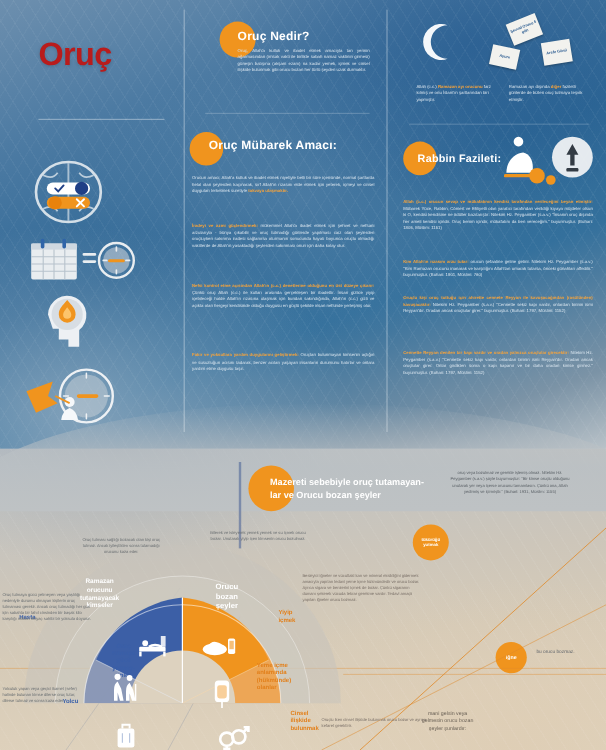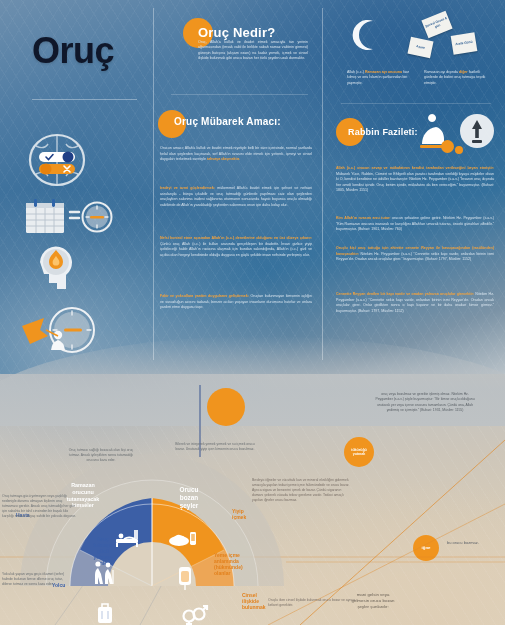--- a/index.html
+++ b/index.html
@@ -79,21 +79,21 @@
   .vrule {
     position:absolute; width:1px; background:rgba(255,255,255,0.35);
   }
   .hrule {
     position:absolute; height:1px; background:rgba(255,255,255,0.35);
   }
 
   
   #main-title {
     position:absolute; left:32px; top:30px;
-    font-size:36px; font-weight:bold; color:#0f172a;
+    font-size:27px; font-weight:bold; color:#b91c1c;
     letter-spacing:-0.5px; text-shadow: 0 1px 3px rgba(0,0,0,.18);
   }
 
   
   #wheel { position:absolute; left:18px; top:452px; width:268px; height:268px; }
 
   .wedge-label {
     position:absolute; color:#fff; font-weight:bold; text-align:center;
     line-height:1.25; font-size:5.4px;
   }
@@ -136,21 +136,21 @@
 
   <div class="layer">
 
     <div id="main-title">Oruç</div>
     <div class="hrule" style="left:32px; top:99px; width:105px;"></div>
 
     <div class="vrule" style="left:153px; top:8px; height:352px;"></div>
     <div class="vrule" style="left:322px; top:8px; height:352px;"></div>
 
     <div class="circle-badge" style="left:183px; top:18px; width:30px; height:30px;"></div>
-    <div class="heading-on-circle" style="left:198px; top:25px; font-size:13px;">Oruç Nedir?</div>
+    <div class="heading-on-circle" style="left:198px; top:25px; font-size:10px;">Oruç Nedir?</div>
     <div class="body-txt" style="left:198px; top:40px; width:110px;">Oruç, Allah'a kulluk ve ibadet etmek amacıyla tan yerinin ağarmasından (imsak vakti ile birlikte sabah namaz vaktinin girmesi) güneşin batışına (akşam ezanı) na kadar yemek, içmek ve cinsel ilişkide bulunmak gibi orucu bozan her türlü şeyden uzak durmaktır.</div>
     <div class="hrule" style="left:171px; top:94px; width:137px; opacity:.55;"></div>
 
     <svg style="position:absolute; left:349px; top:18px;" width="34" height="34" viewBox="0 0 34 34">
       <path d="M24 3 A15 15 0 1 0 24 31 A12.2 12.2 0 1 1 24 3 Z" fill="#ffffff" opacity="0.95"></path>
     </svg>
 
     <div class="note-paper" style="left:424px; top:15px; width:26px; height:19px; transform:rotate(-22deg);">
       <span>Şevval
 Orucu 6 gün</span>
@@ -269,20 +269,22 @@
     </svg>
 
   </div>
 
   <div class="layer">
 
     <div class="vrule" style="left:199px; top:385px; height:72px; background:rgba(70,95,150,0.55); width:2px;"></div>
 
     <div class="circle-박지"></div>
     <div class="circle-badge" style="left:207px; top:388px; width:38px; height:38px;"></div>
+    <div style="position:absolute; left:225px; top:396px; width:155px; color:#ffffff; font-size:7.6px; font-weight:bold; line-height:1.45; white-space:pre-line;">Mazereti sebebiyle oruç tutamayan-
+lar ve Orucu bozan şeyler</div>
 
     <div style="position:absolute; left:375px; top:392px; width:100px; font-size:3.4px; line-height:1.55; color:#5a6066; text-align:center;">oruç veya bozulmaz ve gerekte işlemiş olmaz. Nitekim Hz. Peygamber (s.a.v.) şöyle buyurmuştur: "Bir kimse oruçlu olduğunu unutarak yer veya içerse orucunu tamamlasın. Çünkü ona, Allah yedirmiş ve içirmiştir." (Buhari: 1931, Müslim: 1155)</div>
 
     <div class="pill" style="left:344px; top:437px; width:30px; height:30px;">
       <span style="white-space:pre-line;">tükürüğü
 yutmak</span>
     </div>
     <div class="pill" style="left:413px; top:535px; width:26px; height:26px; font-size:4.4px;">
       <span>iğne</span>
     </div>

